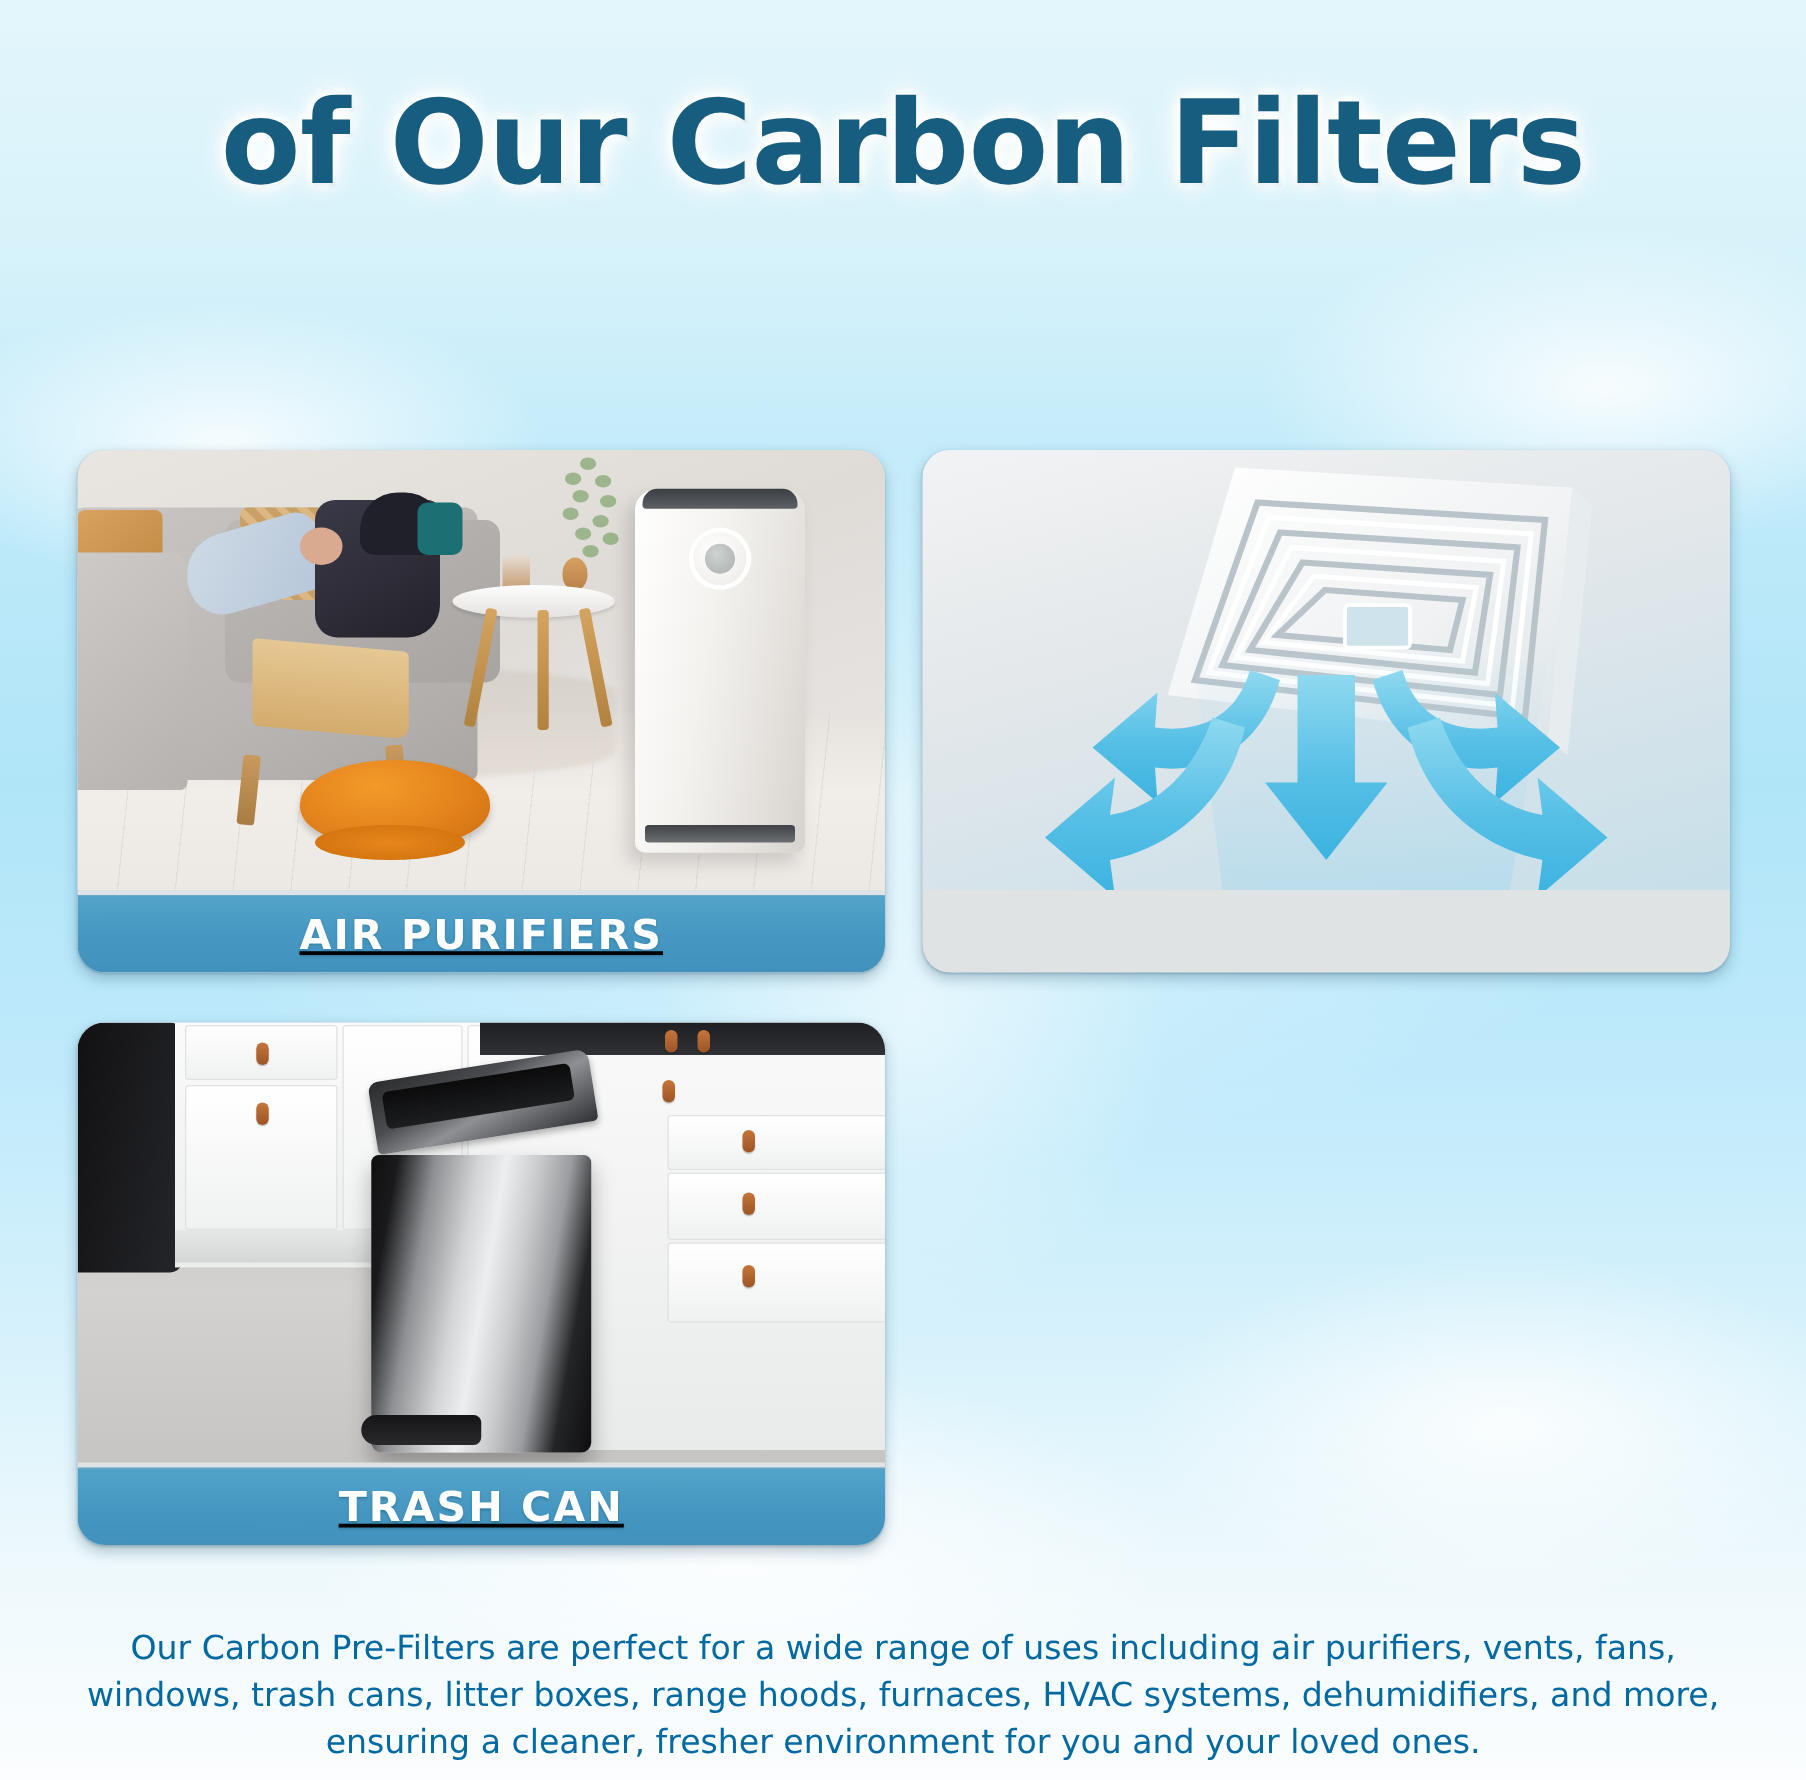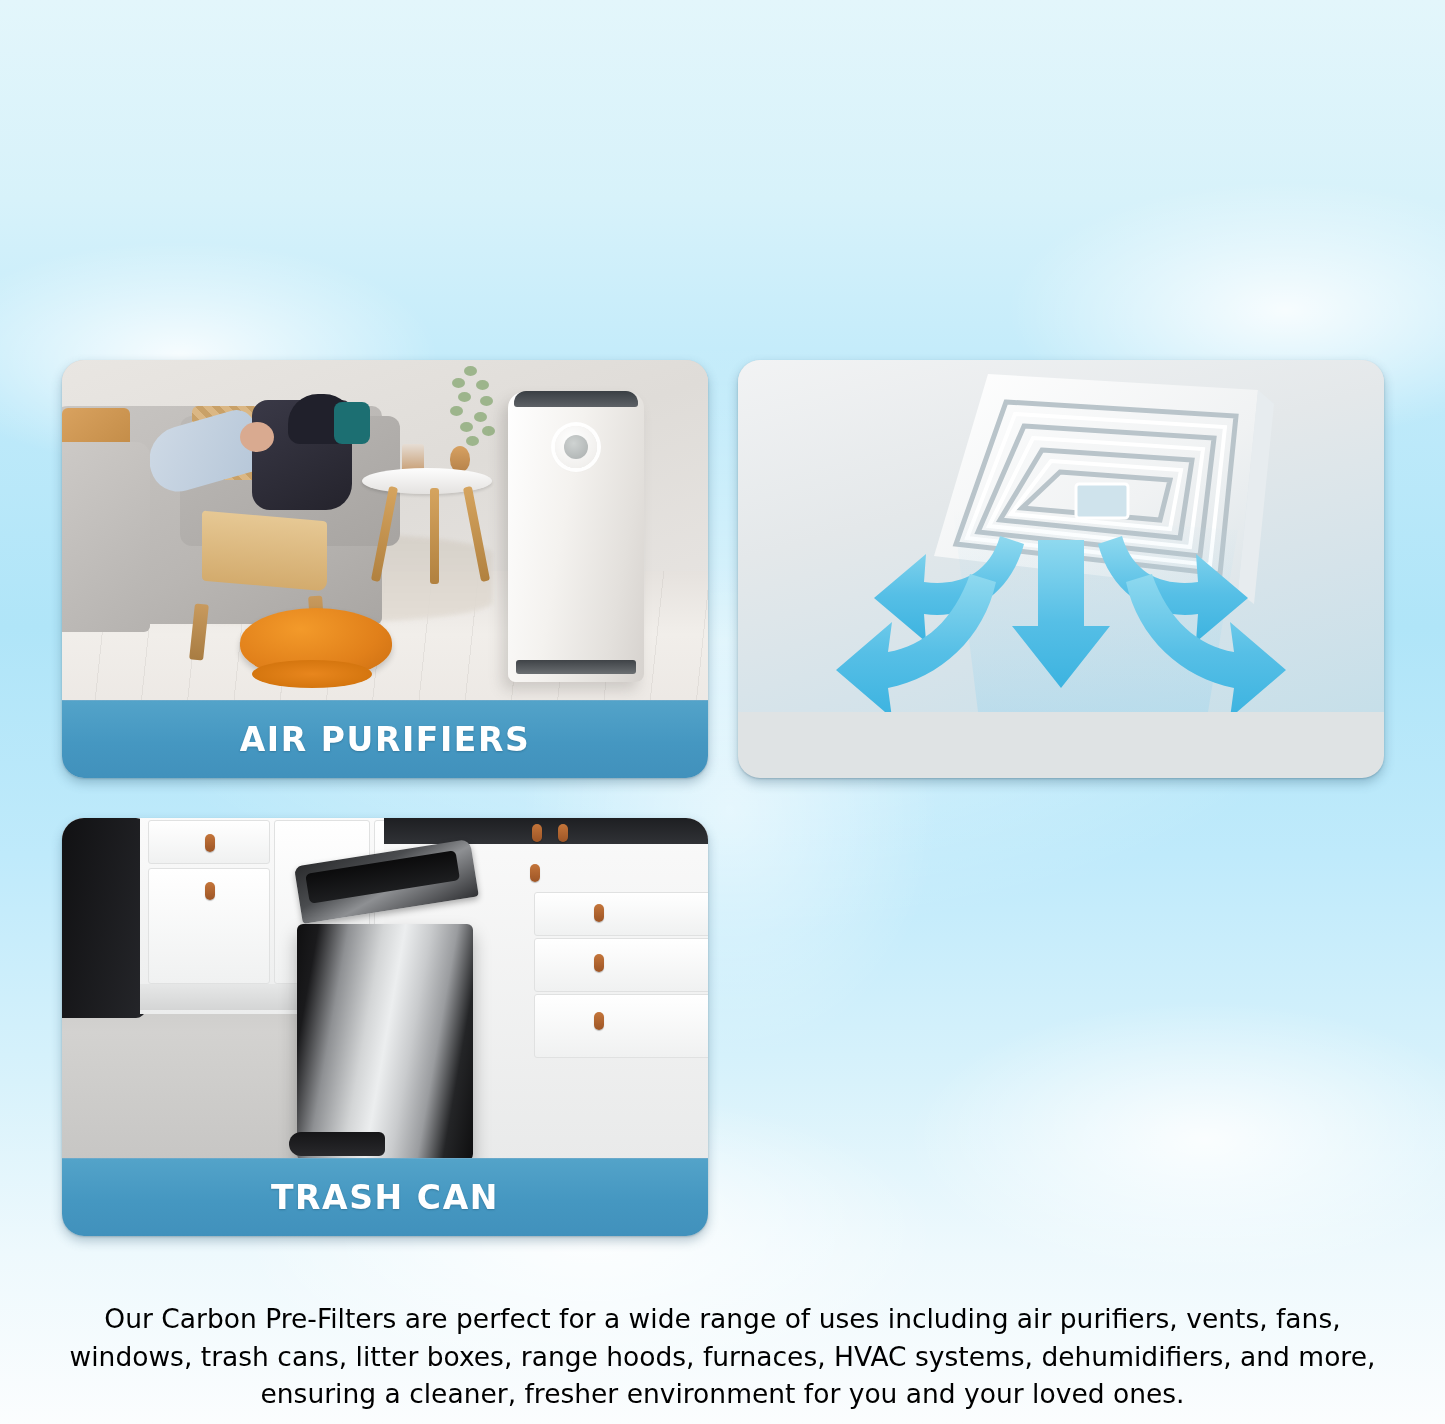--- a/index.html
+++ b/index.html
@@ -80,26 +80,27 @@
   .photo {
     position:absolute;
     left:0; right:0; top:0;
     height:352px;
     overflow:hidden;
   }
 
   .caption {
     position:absolute;
     left:0; right:0; bottom:0;
-    height:78px;
+    height:62px;
     background:linear-gradient(to bottom,#53a3c9 0%, #4597c1 55%, #4191bc 100%);
     border-top:1px solid rgba(255,255,255,.22);
     display:flex;
     align-items:center;
     justify-content:center;
+    text-decoration:underline;
   }
   .caption span {
     font-family:"DejaVu Sans", sans-serif;
     font-weight:700;
     font-size:33px;
     letter-spacing:1.6px;
     color:#ffffff;
     text-shadow:0 1px 2px rgba(20,70,95,.35);
     white-space:nowrap;
   }
@@ -352,34 +353,35 @@
   }
 
   
   .blurb {
     position:absolute;
     left:42px; right:42px; top:1300px;
     text-align:center;
     font-family:"DejaVu Sans", sans-serif;
     font-size:26.5px;
     line-height:1.42;
-    color:#000000;
+    color:#0369a1;
     z-index:5;
   }
 </style>
 </head>
 <body>
 
 <div class="cloud c1"></div>
 <div class="cloud c2"></div>
 <div class="cloud c3"></div>
 <div class="cloud c4"></div>
 <div class="cloud c5"></div>
 
 <h1 class="headline">
+  <span class="l2">of Our Carbon Filters</span>
 </h1>
 
 <div class="grid">
 
   <div class="card">
     <div class="photo p1">
       <div class="wall"></div>
       <div class="floor"></div>
       <div class="rug"></div>
 

